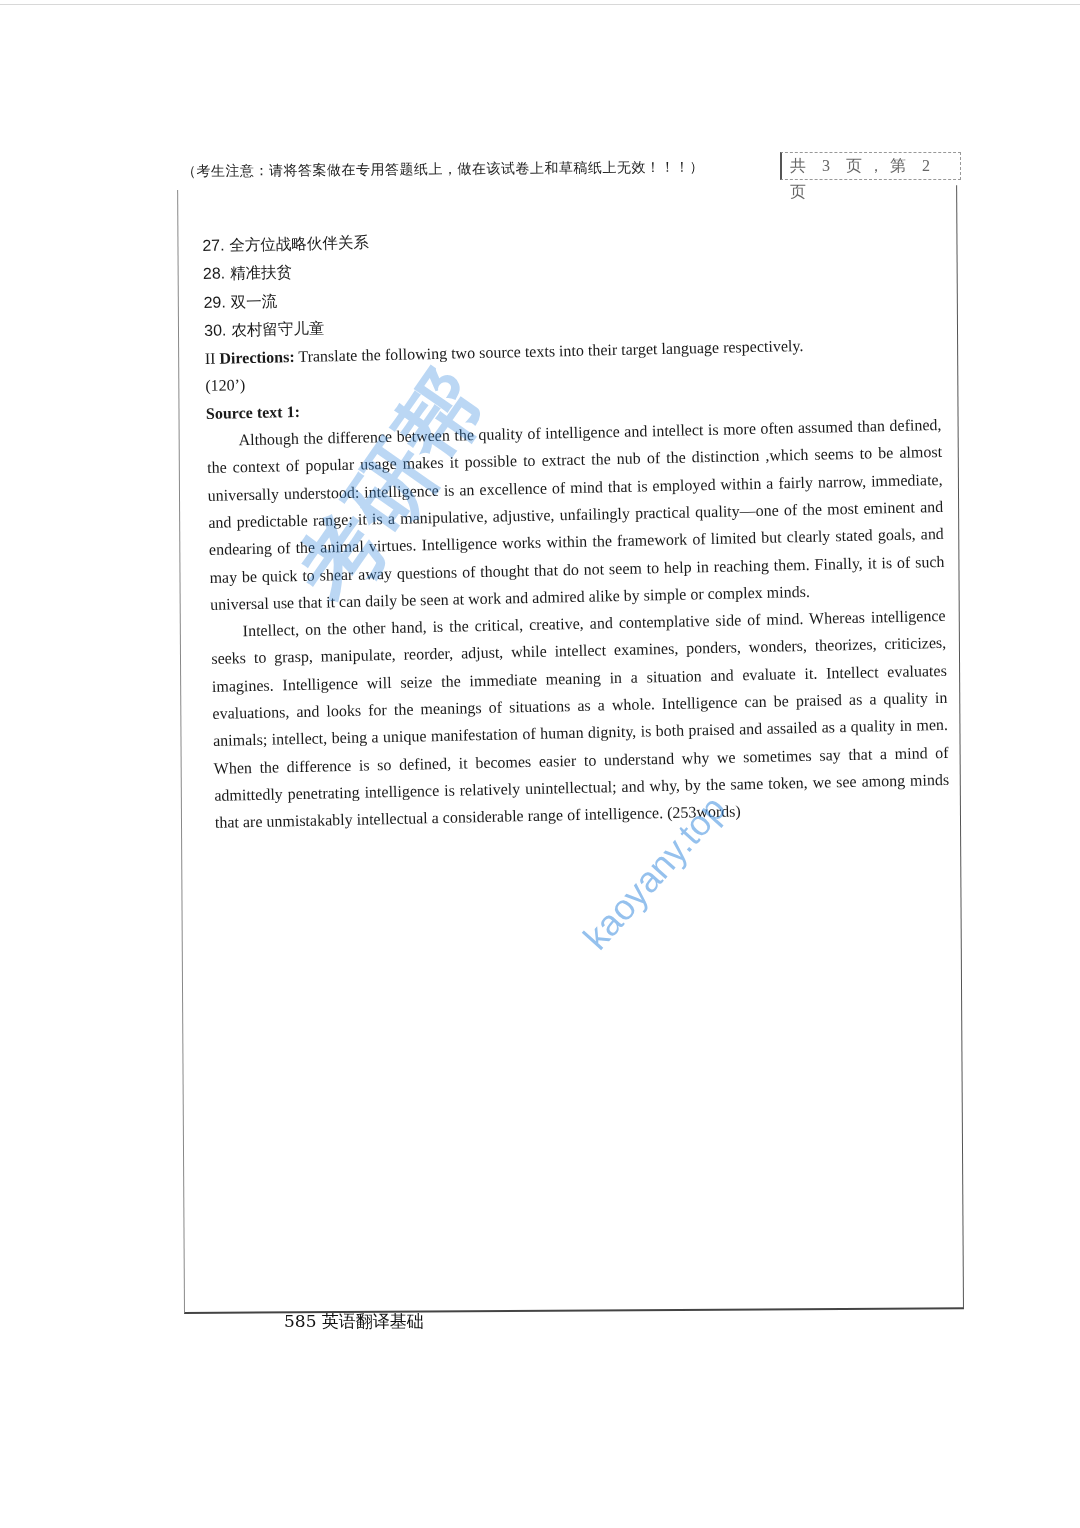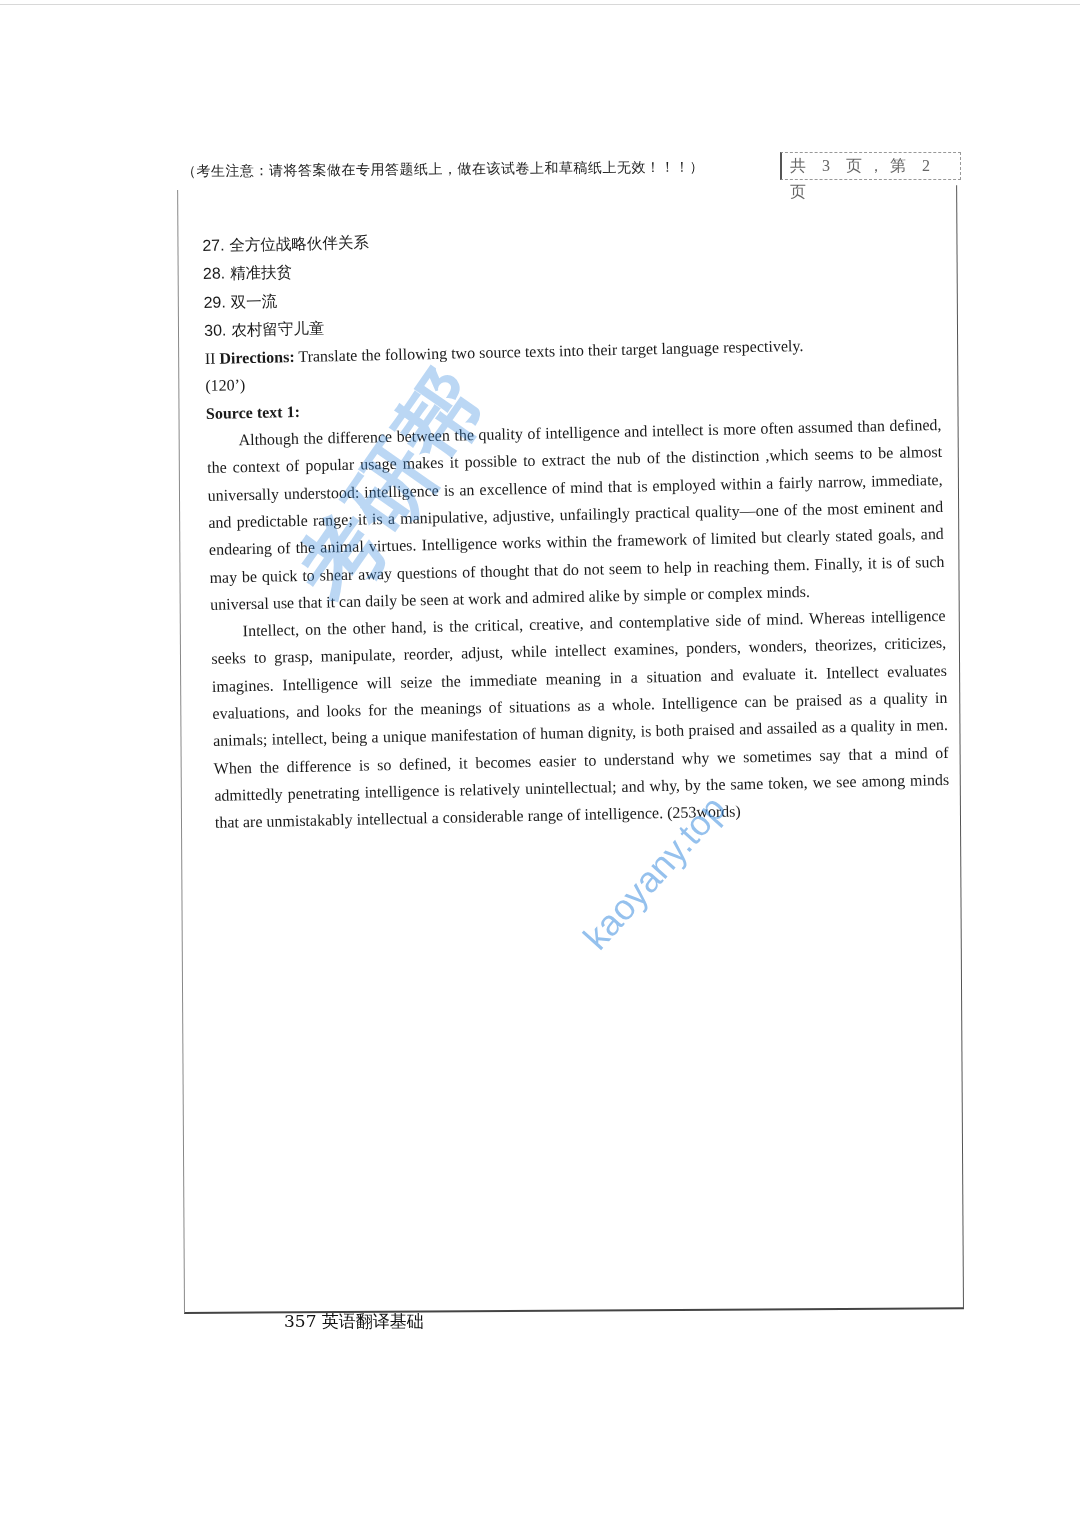--- a/index.html
+++ b/index.html
@@ -75,16 +75,16 @@
     <span class="bold">Directions:</span>
     <span>Translate the following two source texts into their target language respectively.</span>
   </div>
   <div>(120’)</div>
 
   <div class="bold">Source text 1:</div>
   <p class="para">Although the difference between the quality of intelligence and intellect is more often assumed than defined, the context of popular usage makes it possible to extract the nub of the distinction ,which seems to be almost universally understood: intelligence is an excellence of mind that is employed within a fairly narrow, immediate, and predictable range; it is a manipulative, adjustive, unfailingly practical quality—one of the most eminent and endearing of the animal virtues. Intelligence works within the framework of limited but clearly stated goals, and may be quick to shear away questions of thought that do not seem to help in reaching them. Finally, it is of such universal use that it can daily be seen at work and admired alike by simple or complex minds.</p>
   <p class="para">Intellect, on the other hand, is the critical, creative, and contemplative side of mind. Whereas intelligence seeks to grasp, manipulate, reorder, adjust, while intellect examines, ponders, wonders, theorizes, criticizes, imagines. Intelligence will seize the immediate meaning in a situation and evaluate it. Intellect evaluates evaluations, and looks for the meanings of situations as a whole. Intelligence can be praised as a quality in animals; intellect, being a unique manifestation of human dignity, is both praised and assailed as a quality in men. When the difference is so defined, it becomes easier to understand why we sometimes say that a mind of admittedly penetrating intelligence is relatively unintellectual; and why, by the same token, we see among minds that are unmistakably intellectual a considerable range of intelligence. (253words)</p>
 </div>
 
-<div class="footer">357 英语翻译基础</div>
+<div class="footer">585 英语翻译基础</div>
 
 <div class="wm wm-cn">考研帮</div>
 <div class="wm wm-en">kaoyany.top</div>
 
 </body></html>

